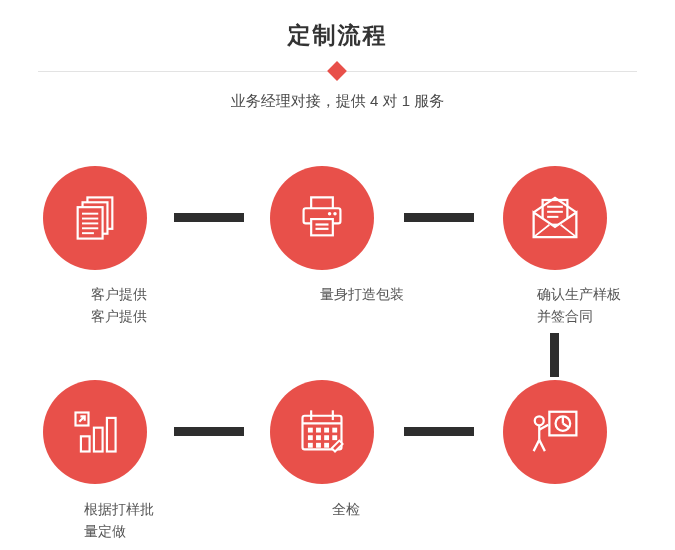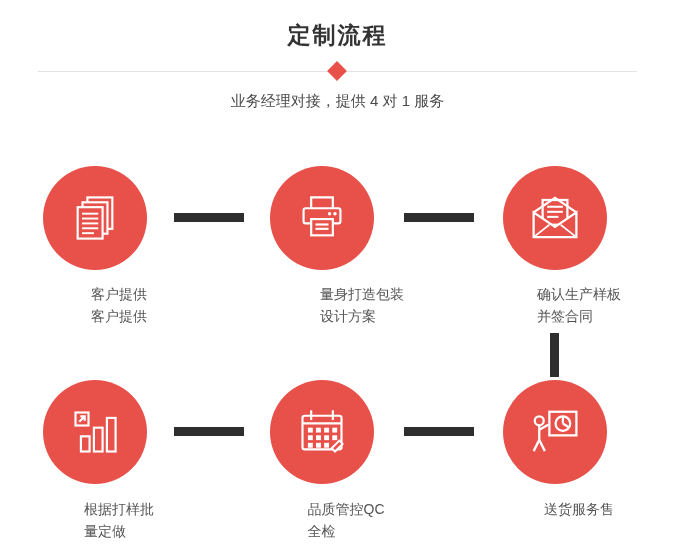--- a/index.html
+++ b/index.html
@@ -181,41 +181,38 @@
 
   <div class="label" style="left:20px; top:283px;">
     <span class="inner">
       <span class="line">客户提供</span>
       <span class="line">客户提供</span>
     </span>
   </div>
   <div class="label" style="left:263px; top:283px;">
     <span class="inner">
       <span class="line">量身打造包装</span>
-      <span class="line">设计方案</span>
     </span>
   </div>
   <div class="label" style="left:20px; top:498px;">
     <span class="inner">
       <span class="line">根据打样批</span>
       <span class="line">量定做</span>
     </span>
   </div>
 
   <div class="label" style="left:480px; top:283px;">
     <span class="inner">
       <span class="line">确认生产样板</span>
       <span class="line">并签合同</span>
     </span>
   </div>
   <div class="label" style="left:247px; top:498px;">
     <span class="inner">
-      <span class="line">品质管控QC</span>
       <span class="line">全检</span>
     </span>
   </div>
   <div class="label" style="left:480px; top:498px;">
     <span class="inner">
-      <span class="line">送货服务售</span>
     </span>
   </div>
 
 </div>
 
 </body></html>

